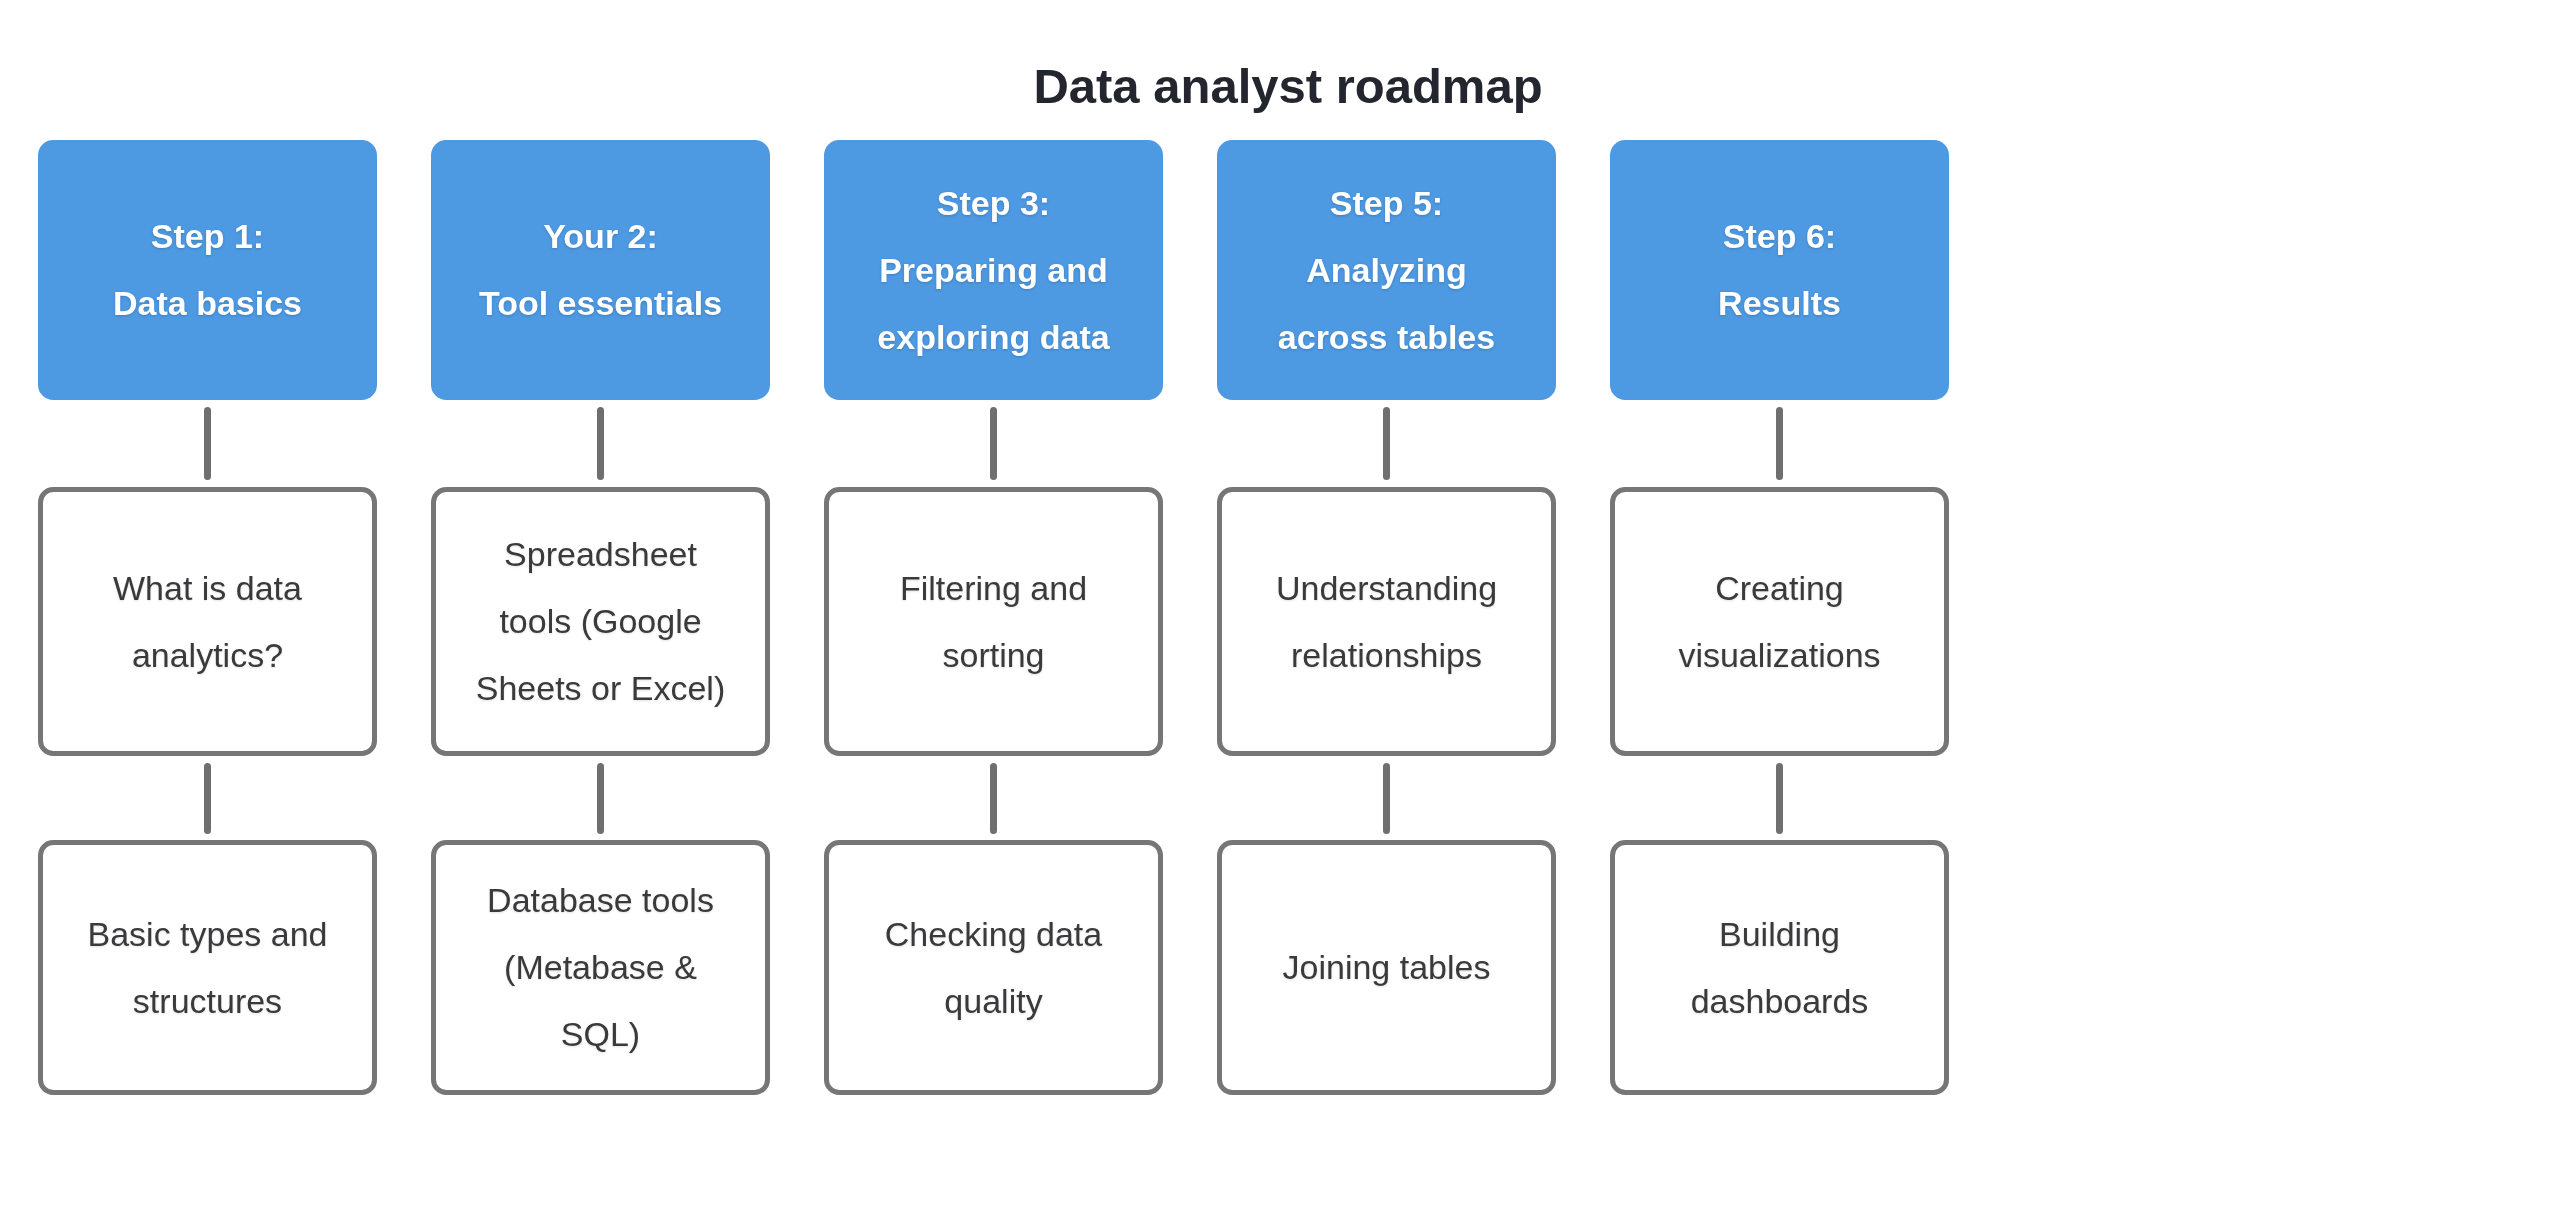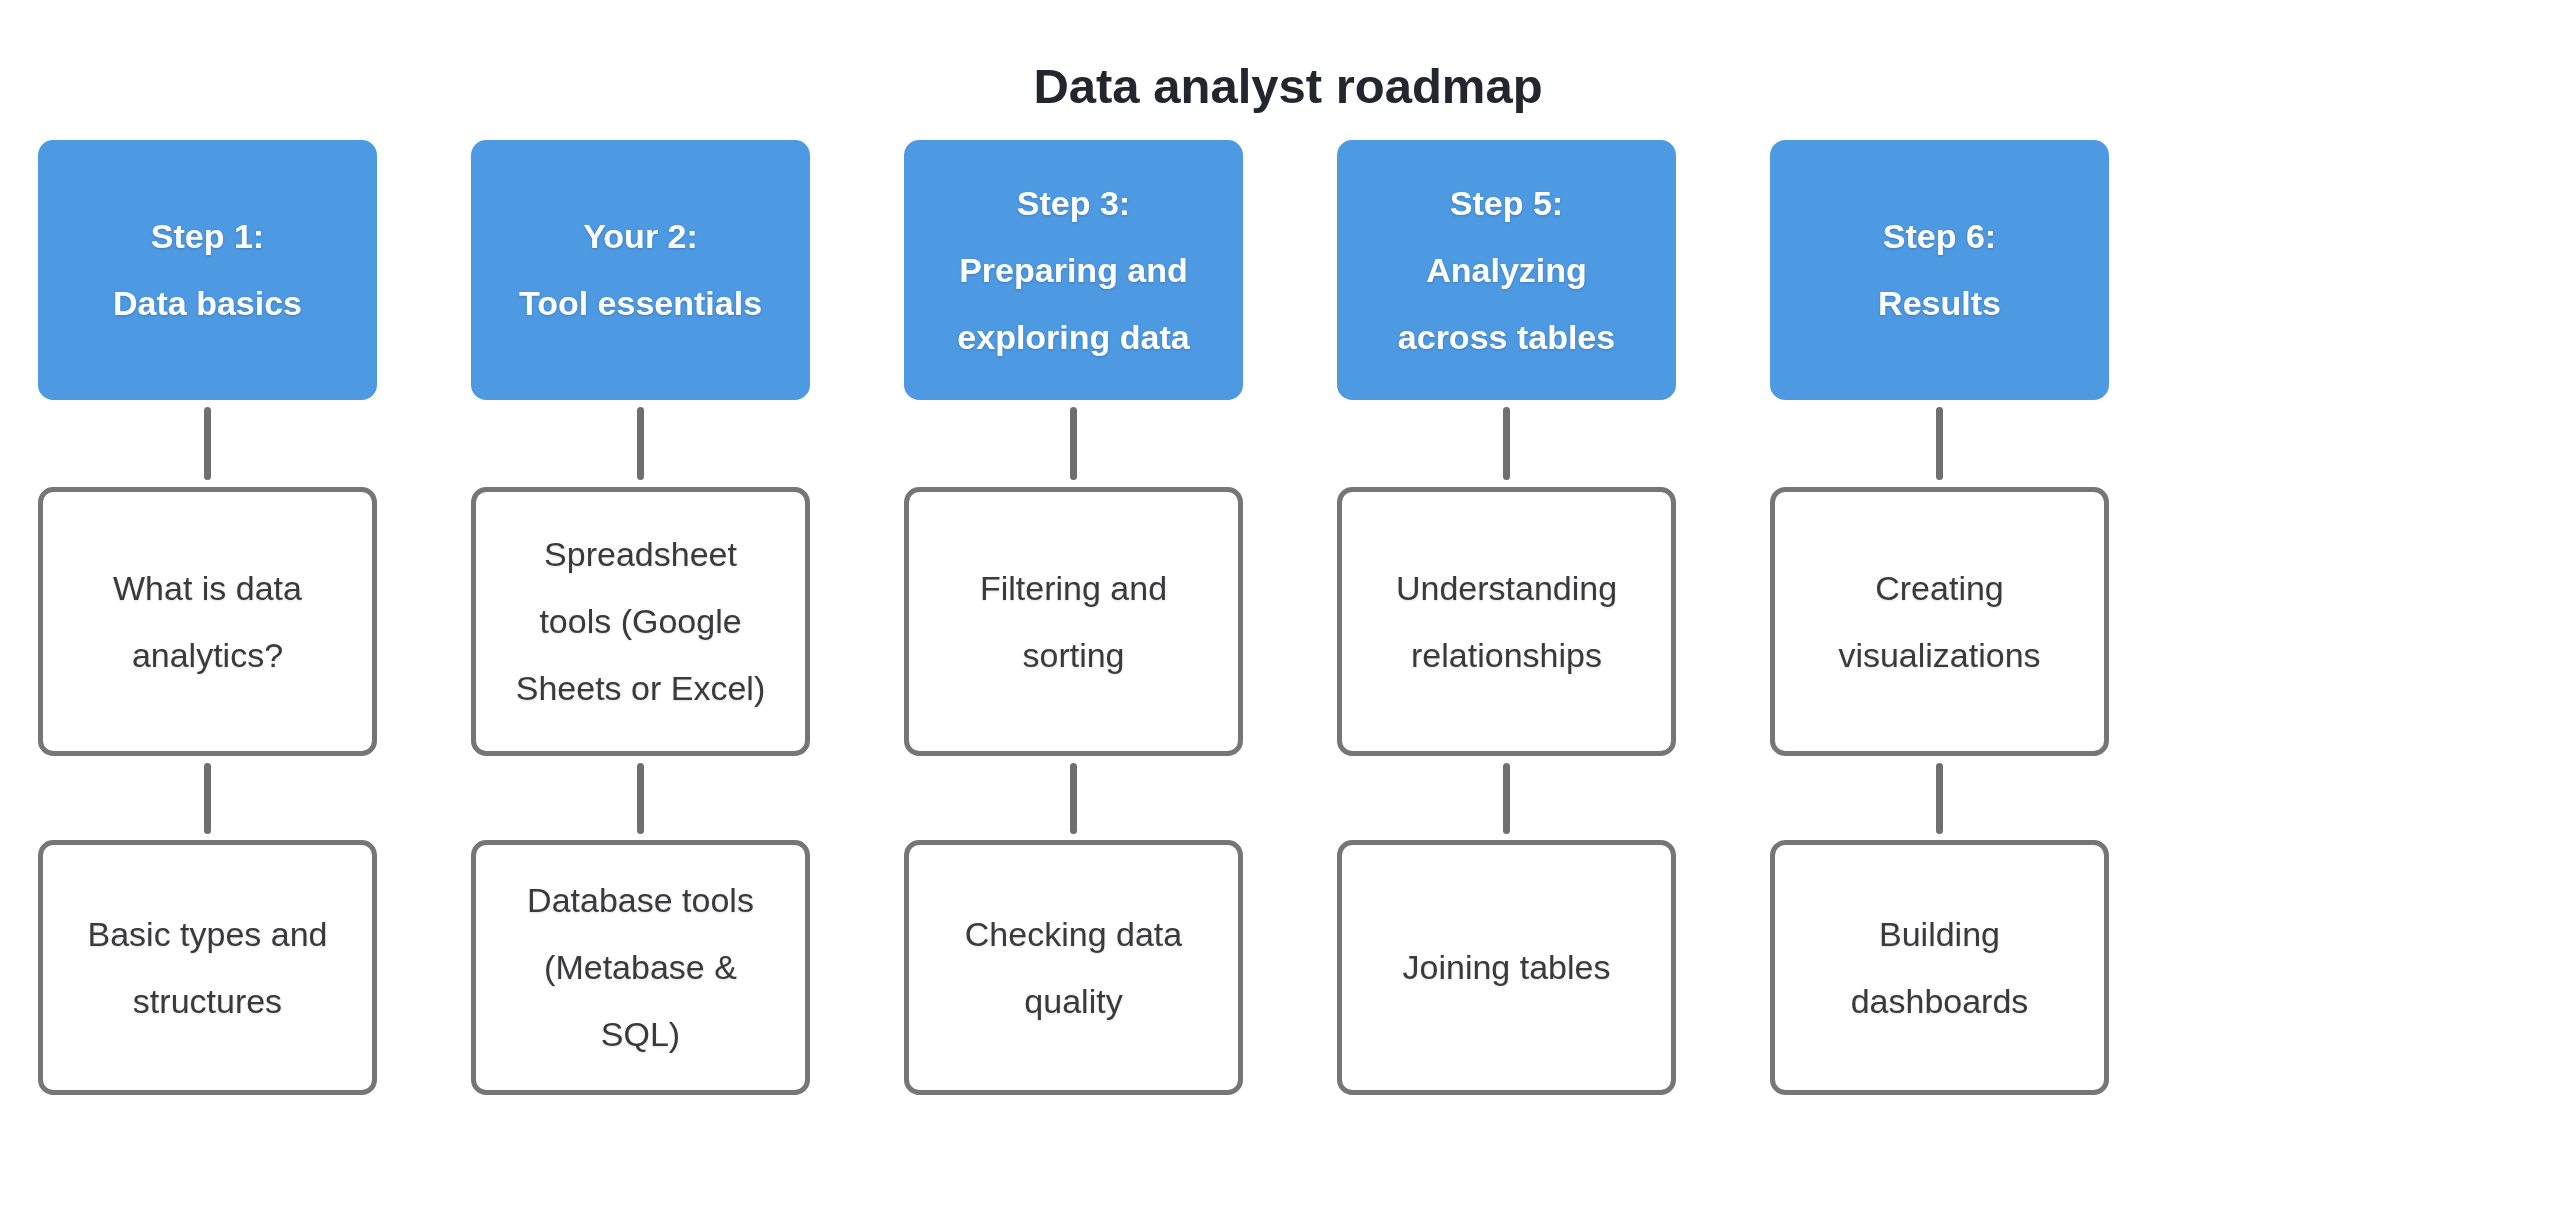--- a/index.html
+++ b/index.html
@@ -21,21 +21,21 @@
     position:relative;overflow:hidden;
   }
   .title{
     position:absolute;top:58px;left:0;width:100%;
     text-align:center;
     font-size:49px;font-weight:700;
     color:var(--title-text);
   }
   .columns{
     position:absolute;left:38px;top:140px;
-    display:flex;gap:94px;
+    display:flex;gap:54px;
   }
   .column{
     width:339px;
     display:flex;flex-direction:column;
   }
   .header-box{
     height:260px;
     background:var(--header-bg);
     border-radius:15.3px;
     display:flex;align-items:center;justify-content:center;

